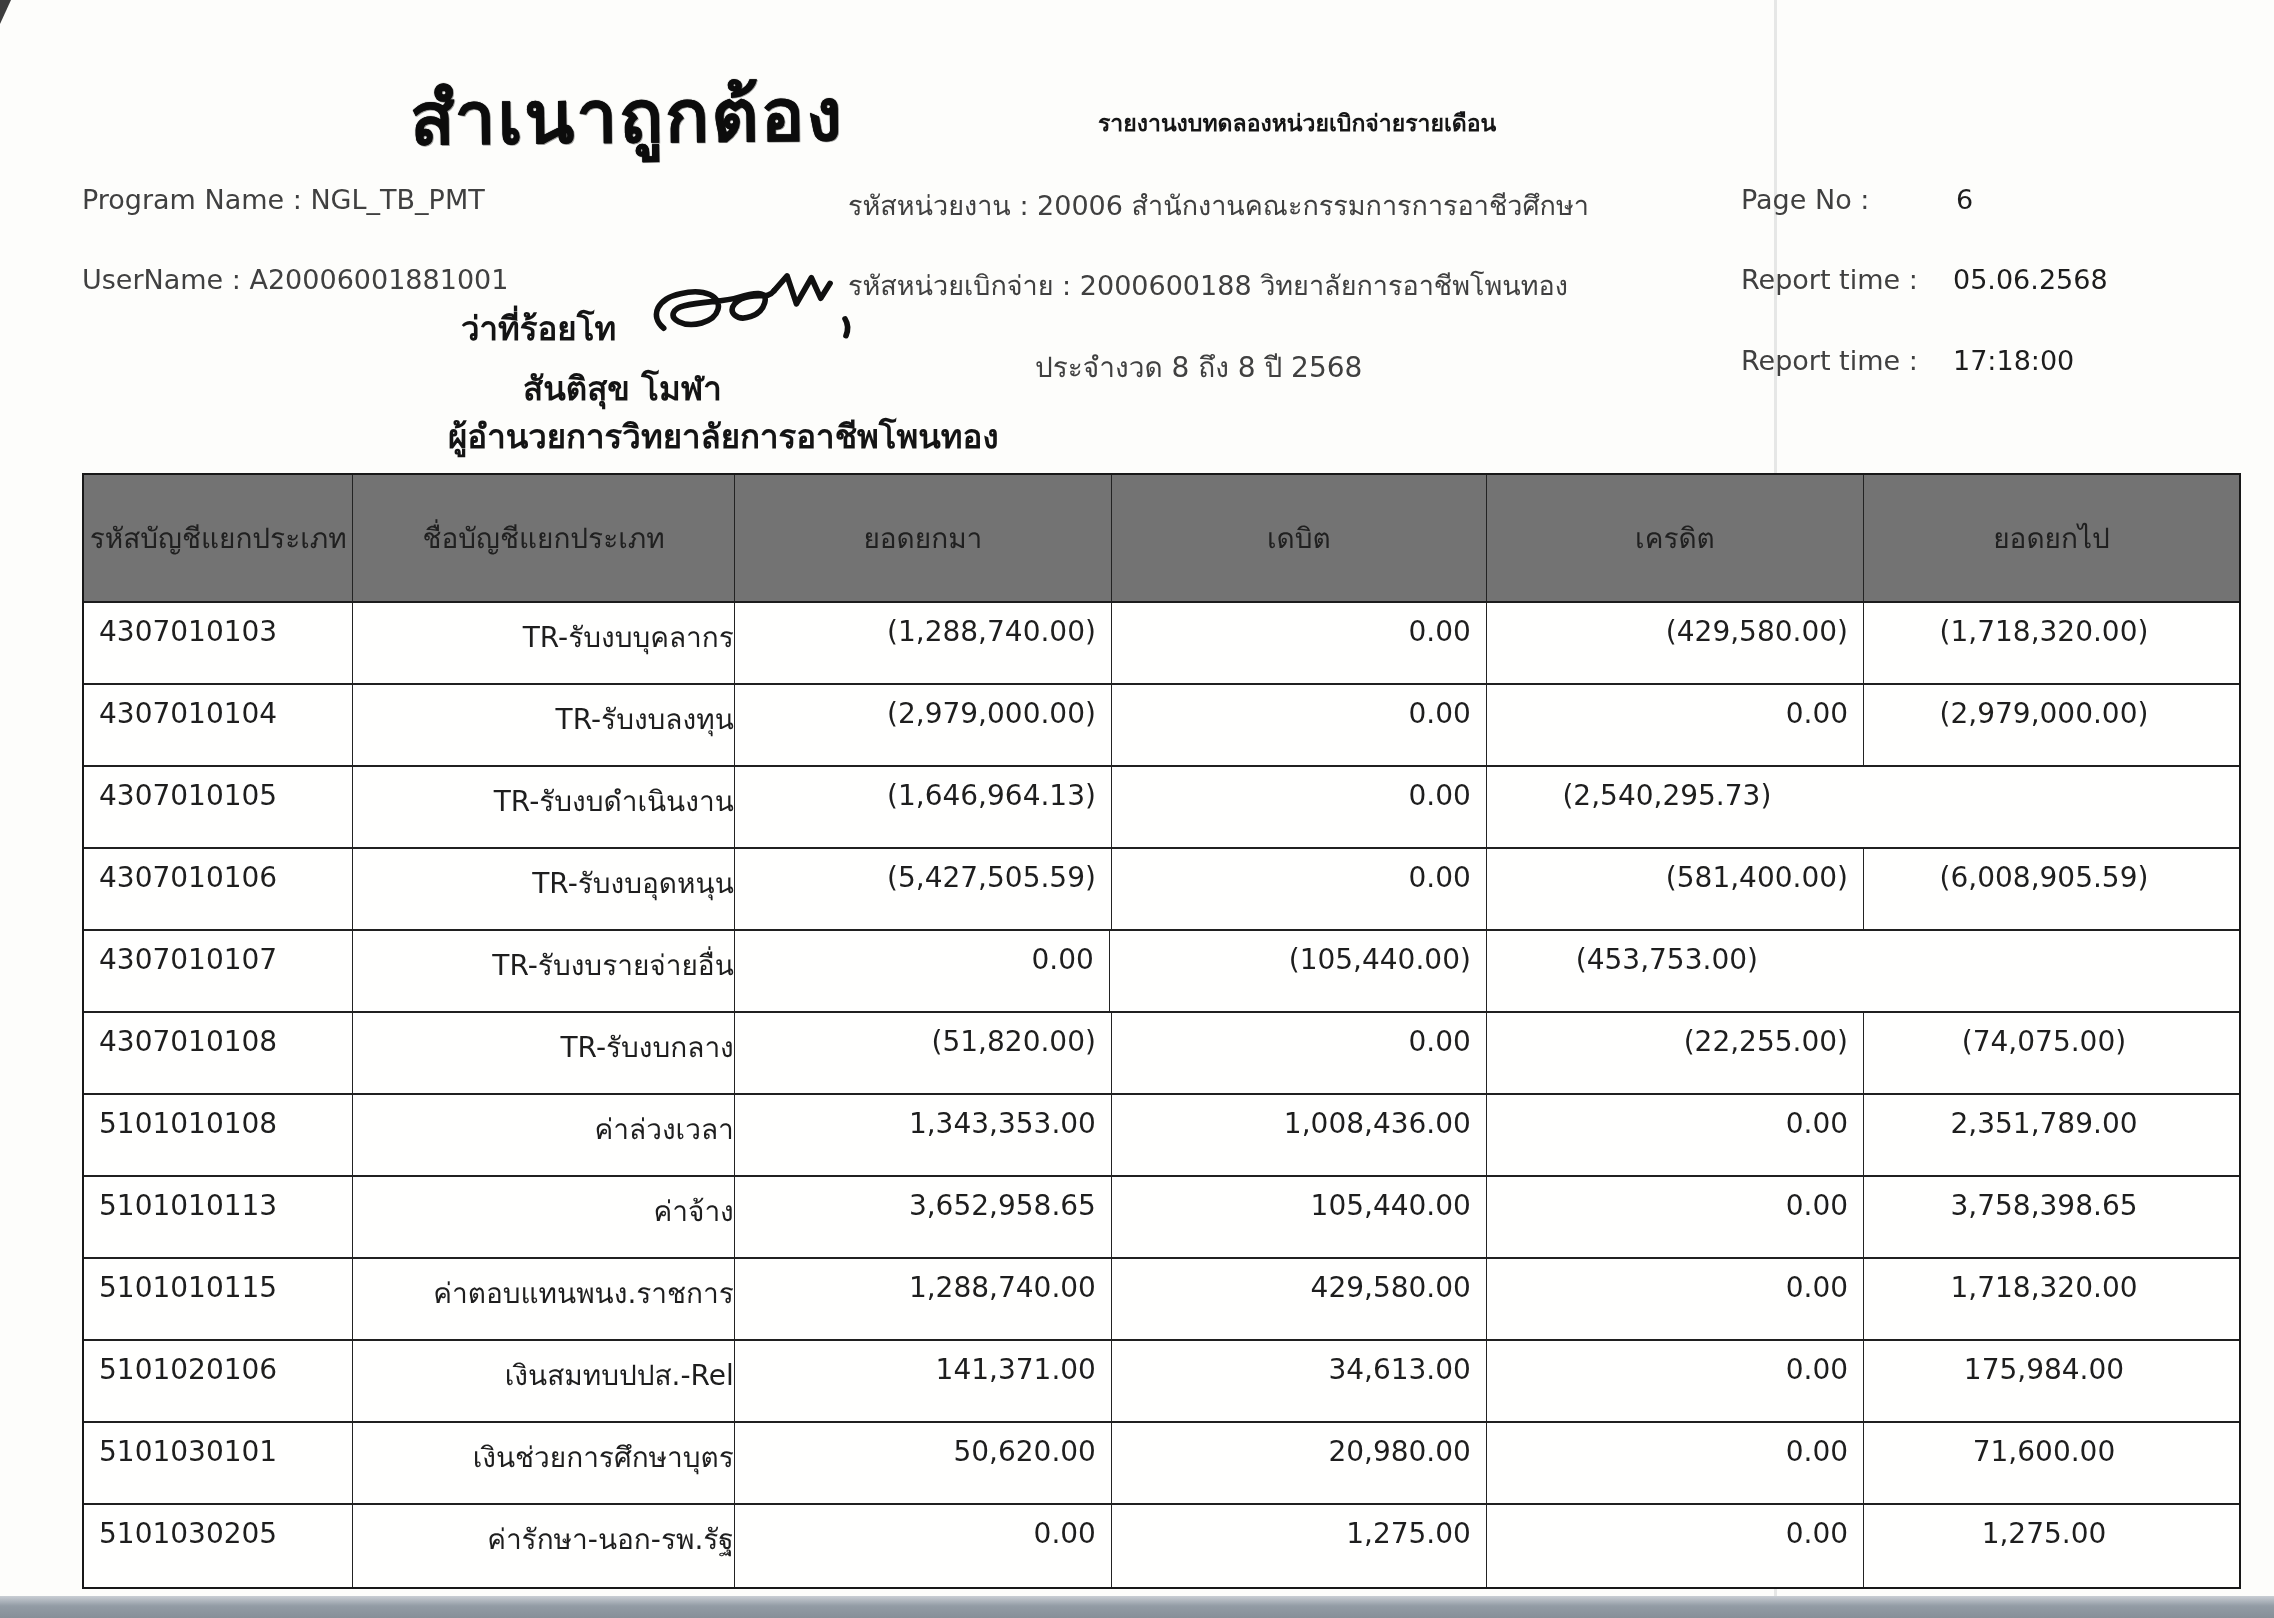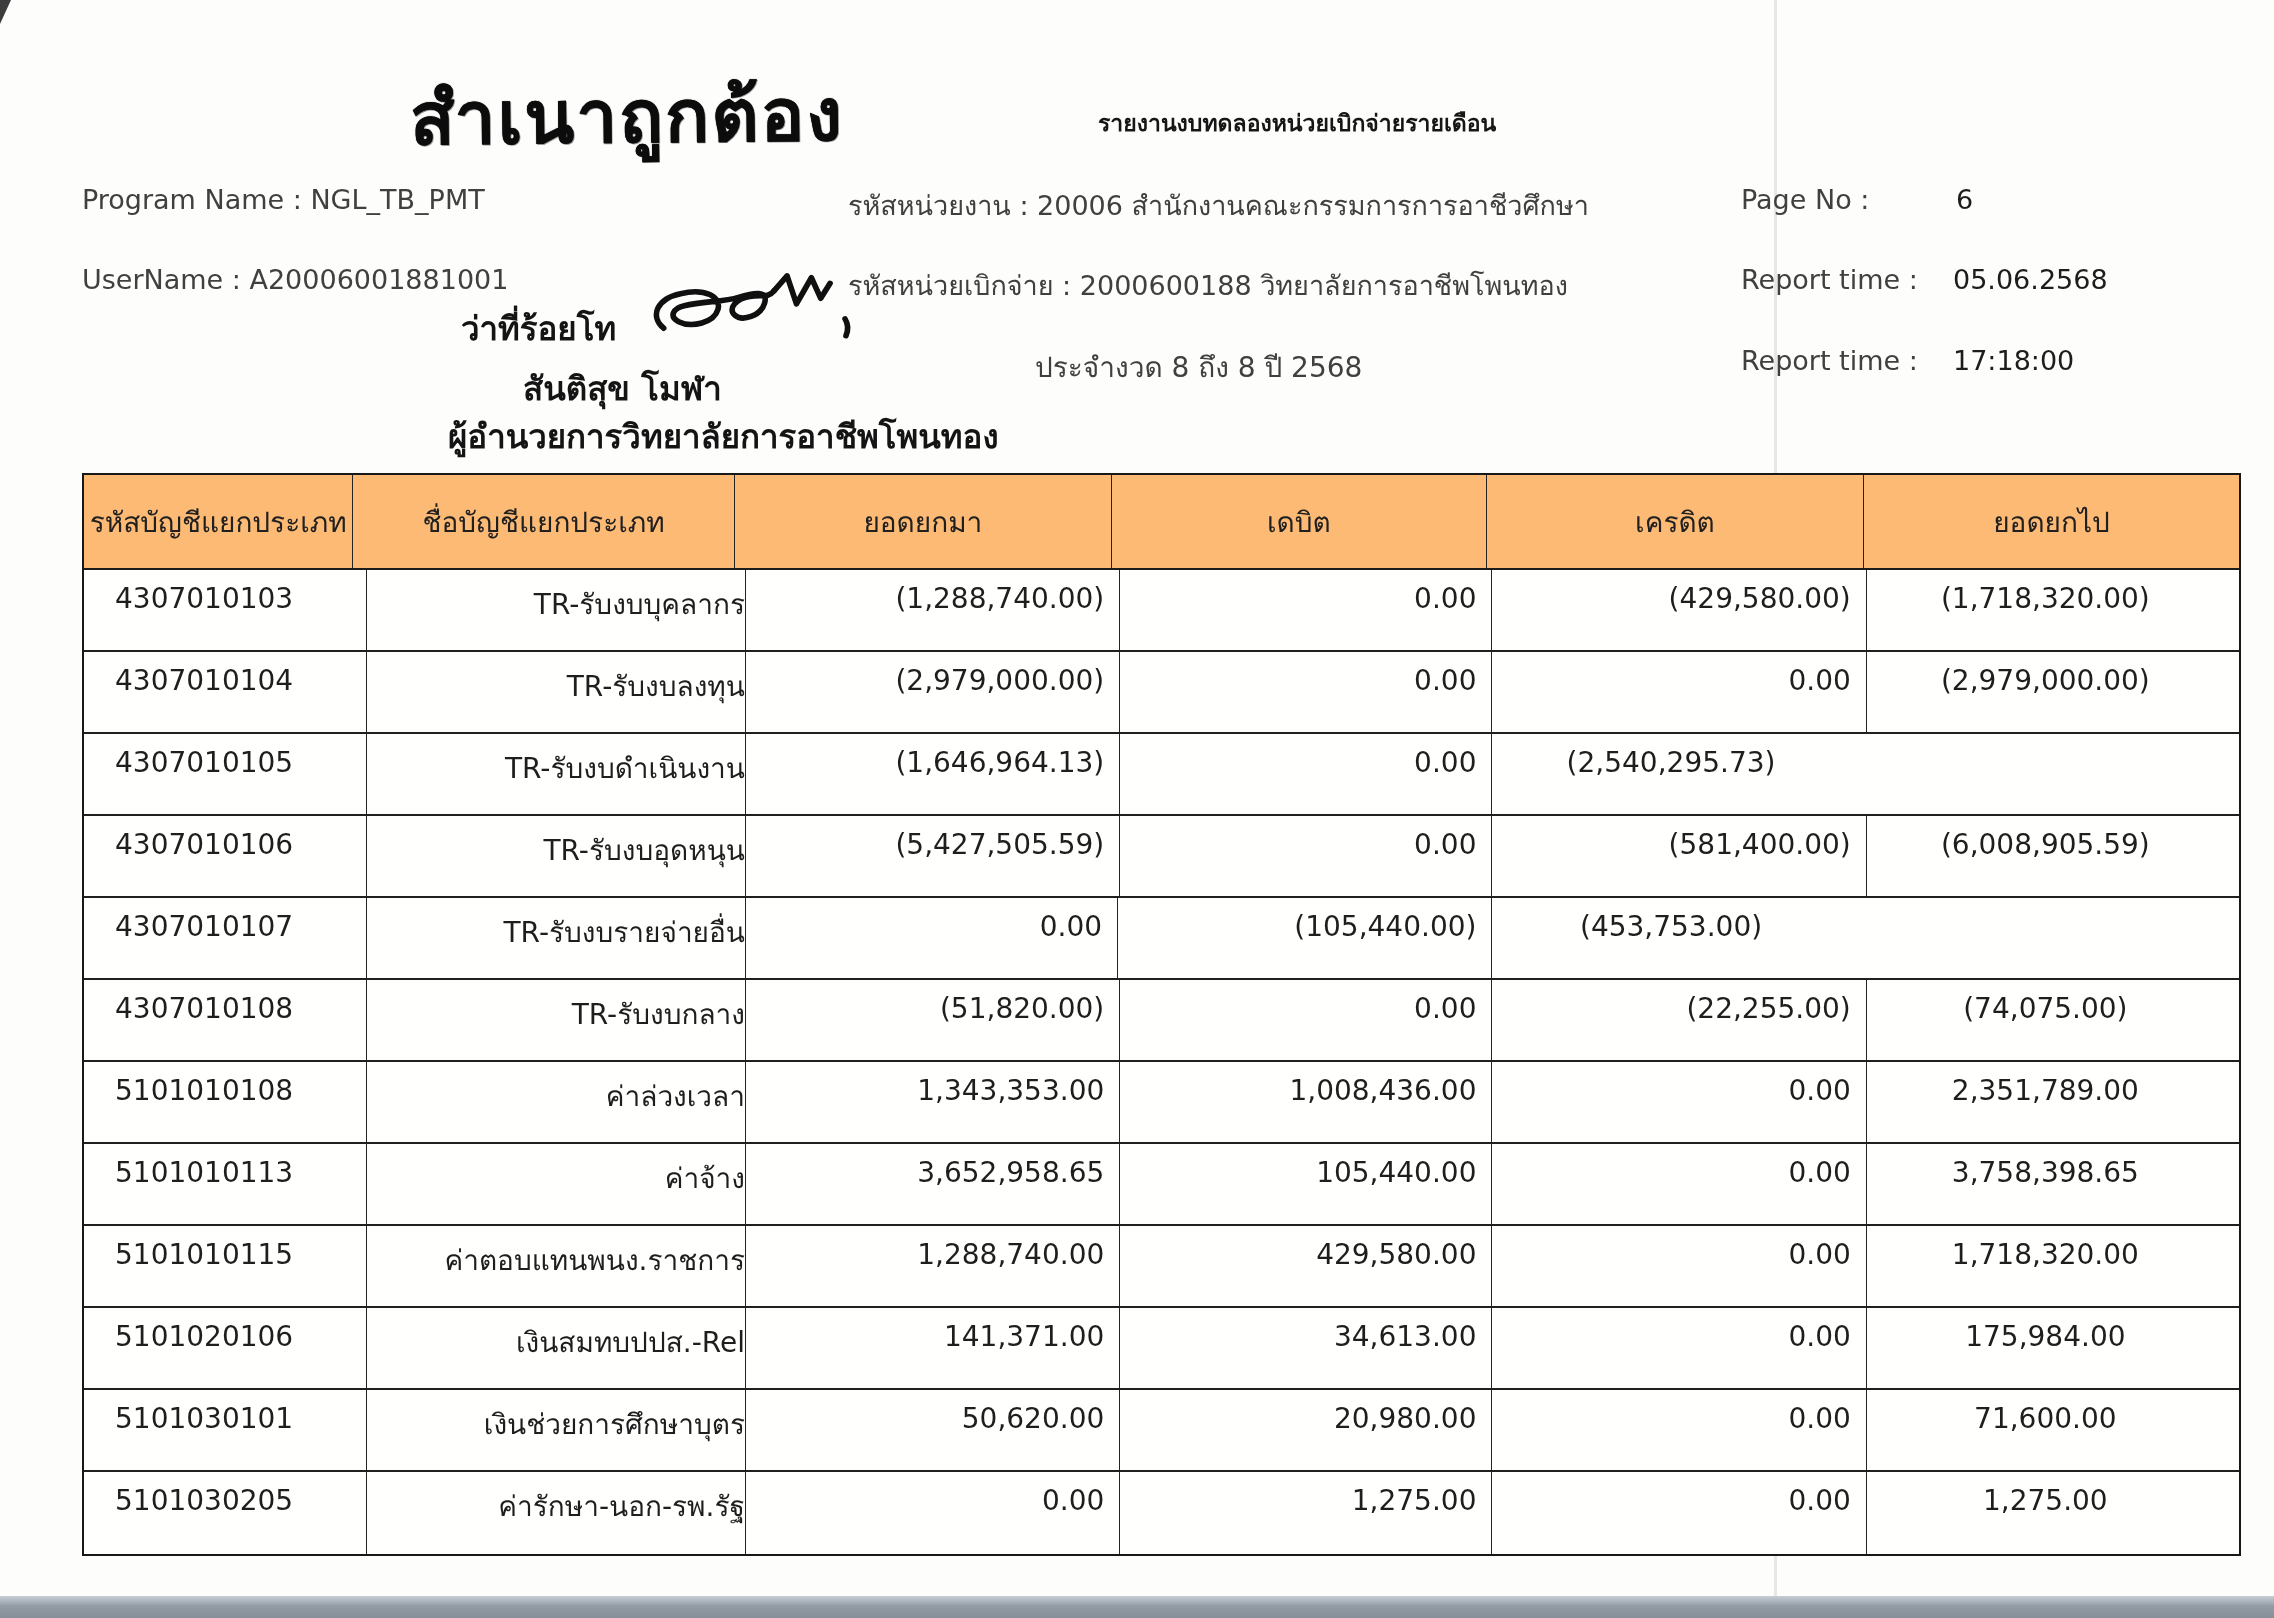--- a/index.html
+++ b/index.html
@@ -79,35 +79,34 @@
   }
 
   
   .tbl {
     position: absolute; left: 82px; top: 473px;
     width: 2159px;
     border: 2.8px solid #181818;
     background: #fffffe;
   }
   .thead {
-    display: flex; height: 95px;
-    background: #fdba74;
+    display: flex; height: 128px;
+    background: #737373;
     border-bottom: 2.8px solid #1d1d1d;
   }
   .hcell {
     display: flex; align-items: center; justify-content: center;
     font-size: 28px; color: #202020;
     border-right: 1.9px solid #232323;
   }
   .hcell:last-child { border-right: none; }
 
   .trow {
     display: flex; height: 82px;
     border-bottom: 2.8px solid #202020;
-    padding-left: 16px;
   }
   .trow:last-child { border-bottom: none; }
   .cell {
     font-size: 28px; color: #1e1e1e;
     padding-top: 12px;
     border-right: 1.9px solid #232323;
     overflow: hidden; white-space: nowrap;
   }
   .cell:last-child { border-right: none; }
 

